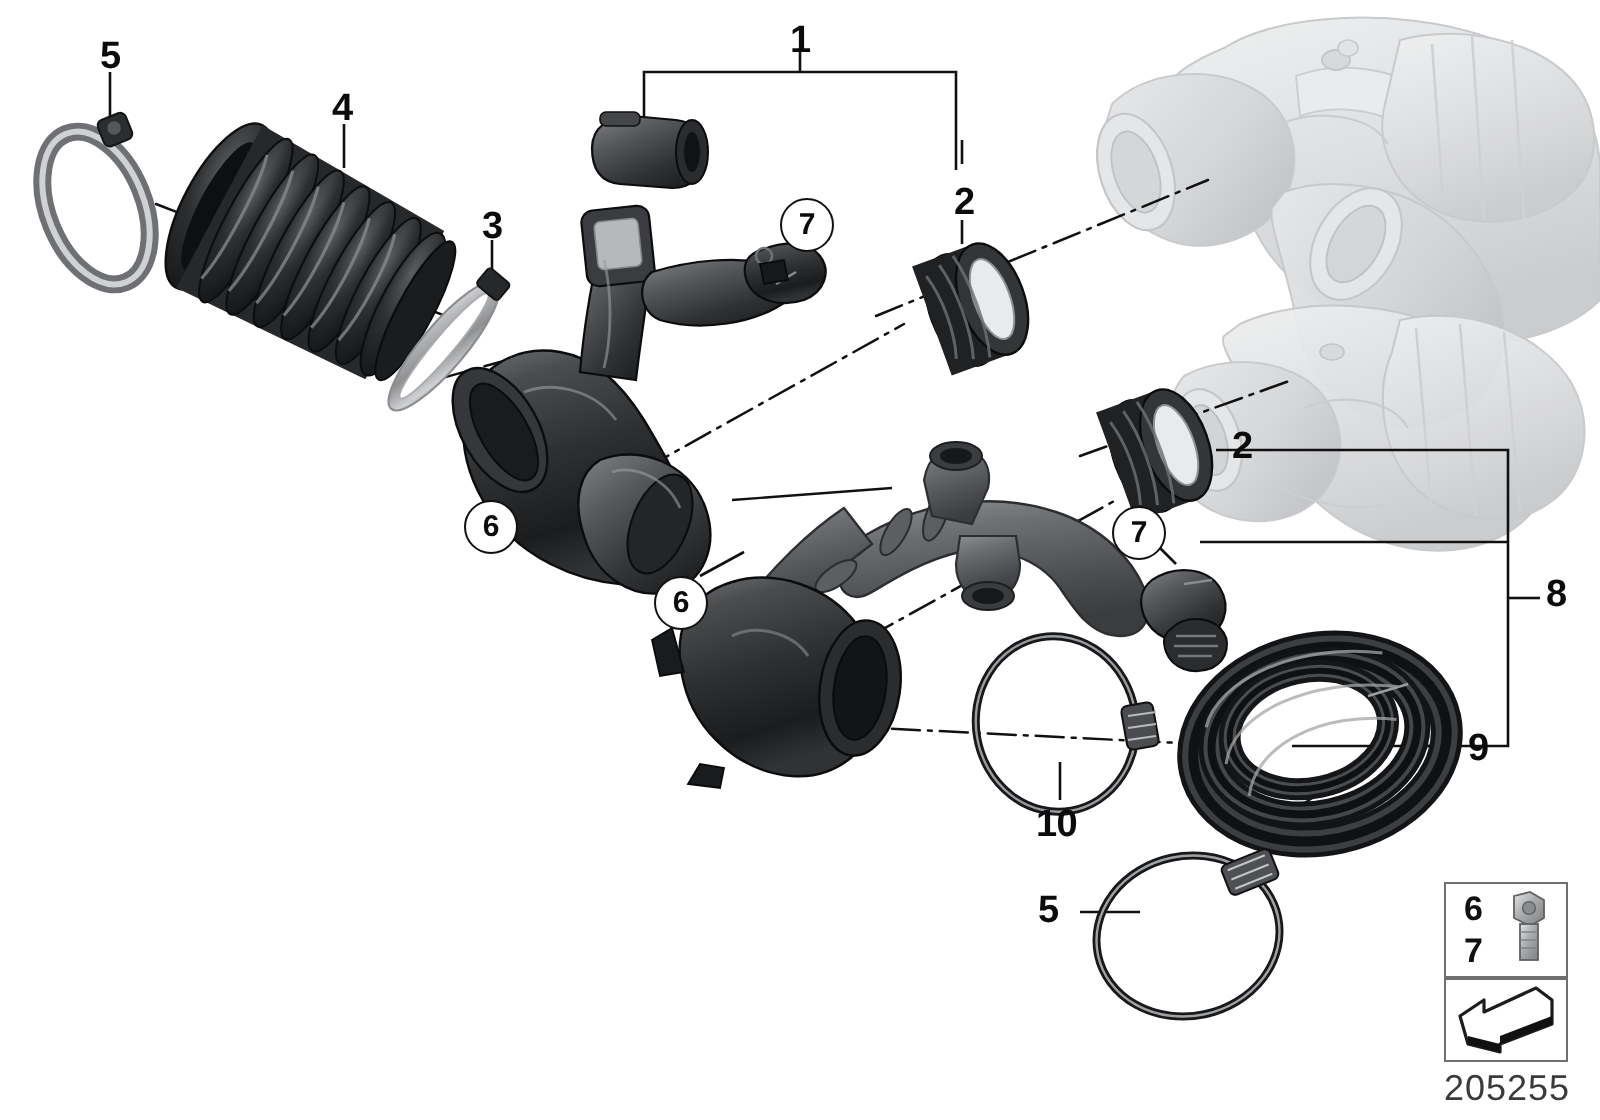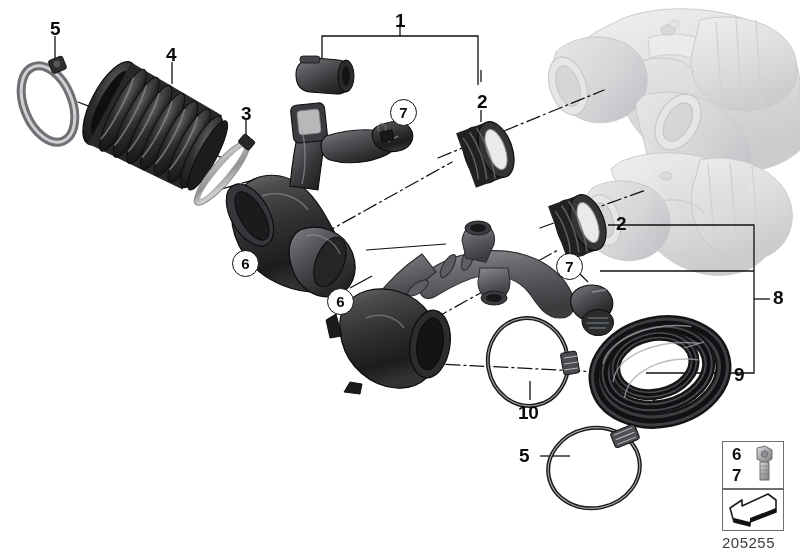--- a/index.html
+++ b/index.html
@@ -22,21 +22,21 @@
   }
   .legend-box{
     position:absolute;border:1.6px solid #6f6f6f;background:#fff;
     box-sizing:border-box;
   }
   .legend-num{
     position:absolute;font-weight:bold;font-size:17px;color:#111;
     font-family:"Liberation Sans", sans-serif;
   }
   .partnum{
-    position:absolute;font-size:15px;color:#3b3b3b;letter-spacing:0.5px;
+    position:absolute;font-size:18px;color:#3b3b3b;letter-spacing:0.5px;
     font-family:"Liberation Sans", sans-serif;
   }
 </style>
 </head>
 <body>
 
 <div id="stage">
 
   <svg class="layer" viewBox="0 0 800 560">
     <defs>

